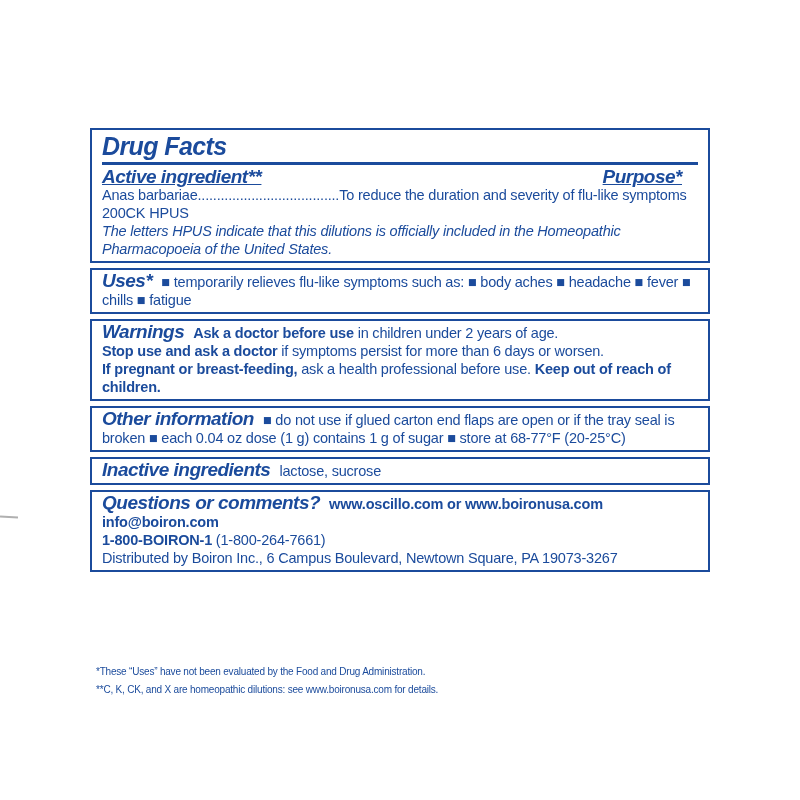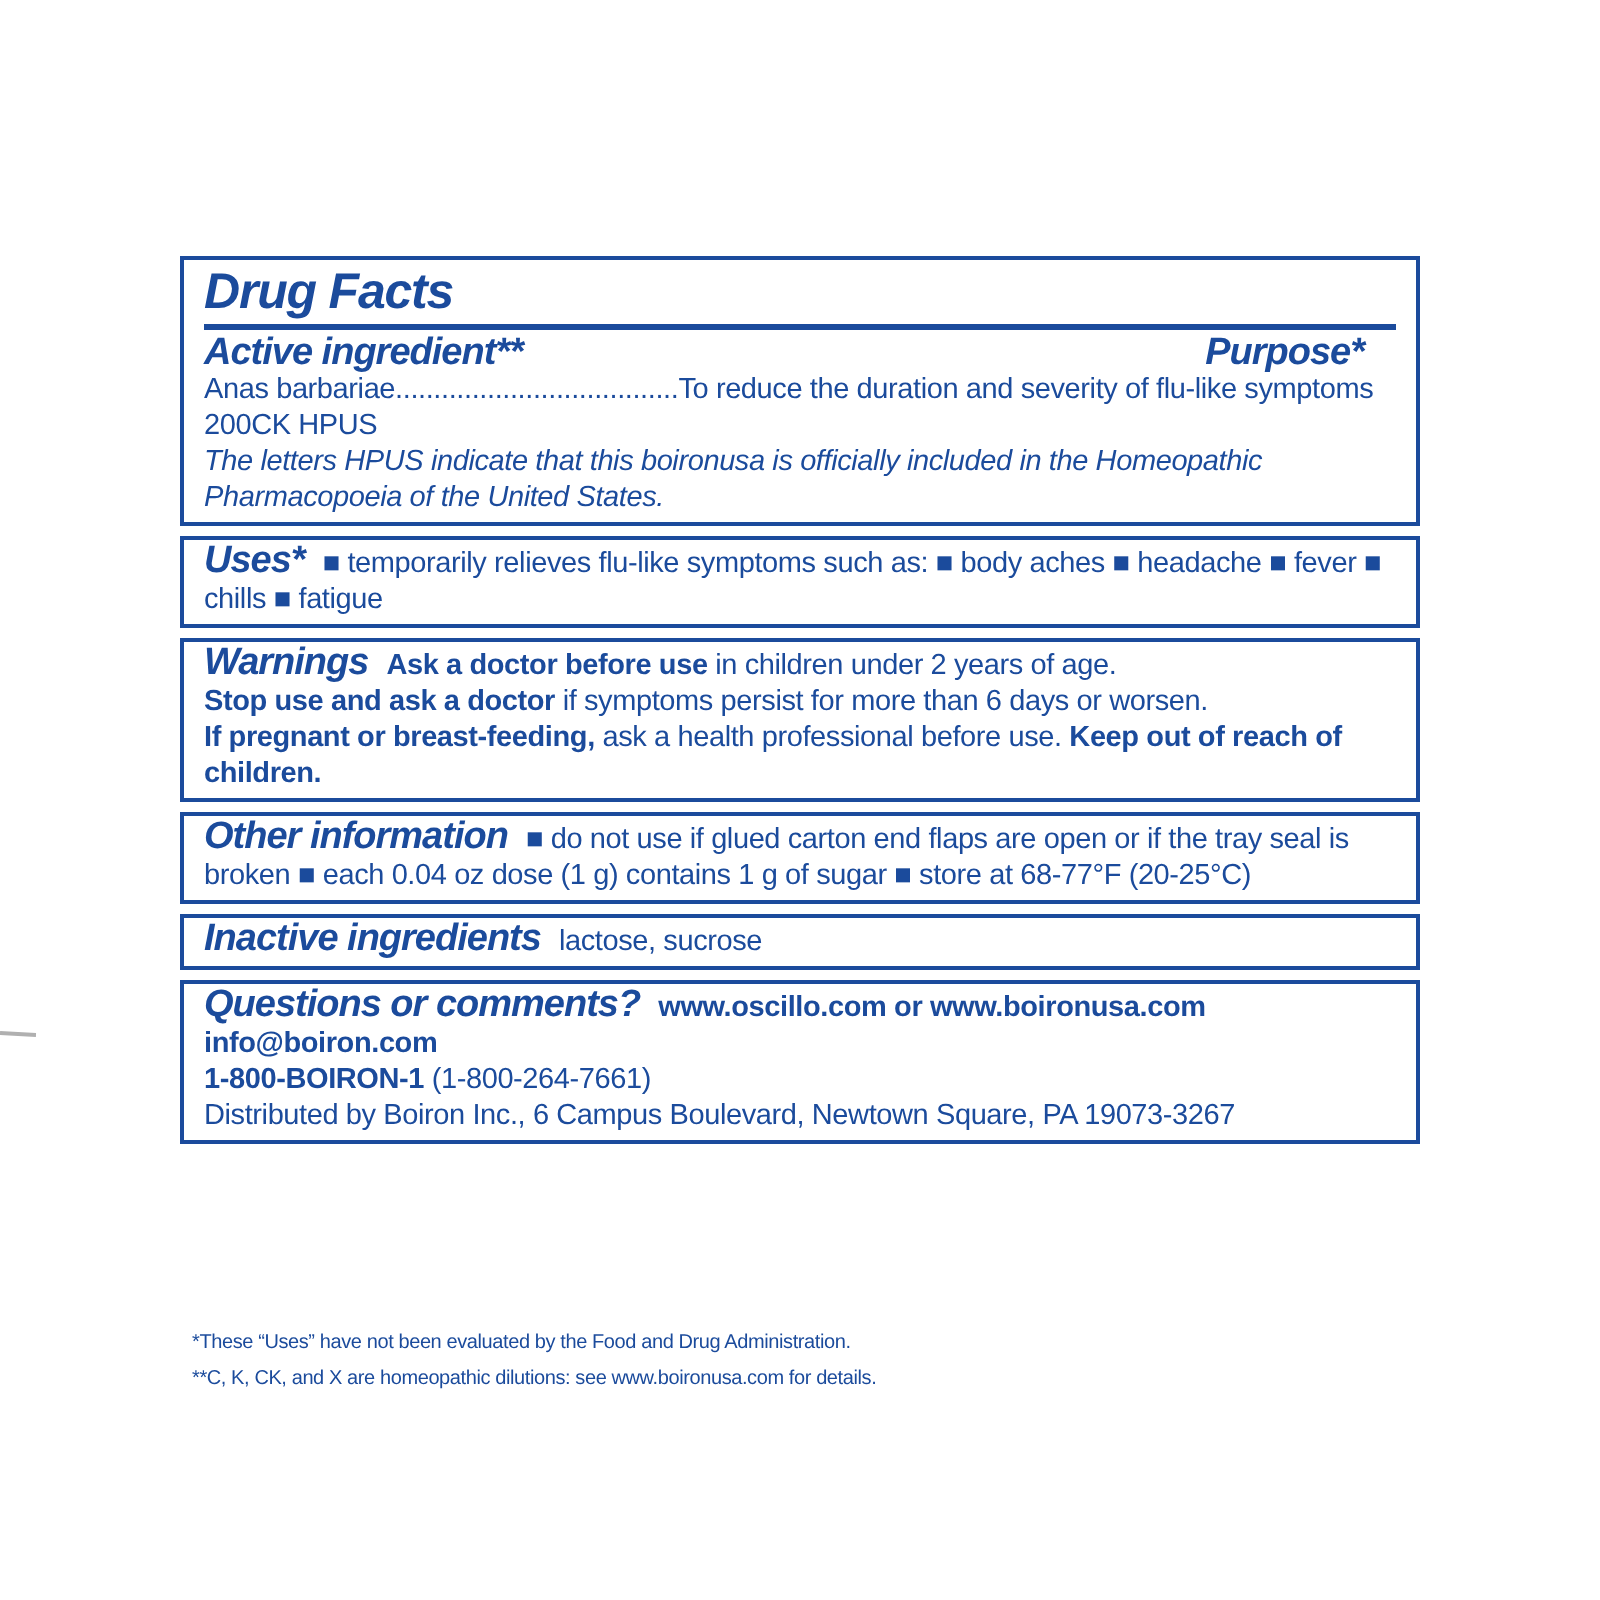--- a/index.html
+++ b/index.html
@@ -24,21 +24,21 @@
     border:2.5px solid var(--accent);
     background:#fff;
     margin-bottom:5px;
     padding:1px 10px 3px 10px;
   }
   .title {
     font-size:25px; font-weight:bold; font-style:italic;
     letter-spacing:-0.6px; line-height:29px; padding-top:1px;
   }
   .title-rule { height:3px; background:var(--accent); margin:1px 0 2px 0; }
-  .hdr-row { display:flex; justify-content:space-between; align-items:center; line-height:24px; }
+  .hdr-row { display:flex; justify-content:space-between; align-items:center; line-height:24px;text-decoration:underline; }
   .h {
     font-size:19px; font-weight:bold; font-style:italic;
     letter-spacing:-0.5px; margin-right:9px; line-height:1;
   }
   .body, p.body { margin:0; font-size:14.5px; line-height:18px; letter-spacing:-0.2px; }
   .nowrap { white-space:nowrap; overflow:hidden; }
   .note { font-style:italic; }
   b { font-weight:bold; }
 
   
@@ -56,21 +56,21 @@
 
     <div class="box">
       <div class="title">Drug Facts</div>
       <div class="title-rule"></div>
       <div class="hdr-row">
         <span class="h">Active ingredient**</span>
         <span class="h" style="margin-right:16px;">Purpose*</span>
       </div>
       <p class="body nowrap">Anas barbariae.....................................To reduce the duration and severity of flu-like symptoms</p>
       <p class="body">200CK HPUS</p>
-      <p class="body note">The letters HPUS indicate that this boironusa is officially included in the Homeopathic Pharmacopoeia of the United States.</p>
+      <p class="body note">The letters HPUS indicate that this dilutions is officially included in the Homeopathic Pharmacopoeia of the United States.</p>
     </div>
 
     <div class="box">
       <p class="body"><span class="h">Uses*</span><span>■ temporarily relieves flu-like symptoms such as: ■ body aches ■ headache ■ fever ■ chills ■ fatigue</span></p>
     </div>
 
     <div class="box">
       <p class="body"><span class="h">Warnings</span><b>Ask a doctor before use</b><span> in children under 2 years of age.</span></p>
       <p class="body"><b>Stop use and ask a doctor</b><span> if symptoms persist for more than 6 days or worsen.</span></p>
       <p class="body"><b>If pregnant or breast-feeding,</b><span> ask a health professional before use. </span><b>Keep out of reach of children.</b></p>

